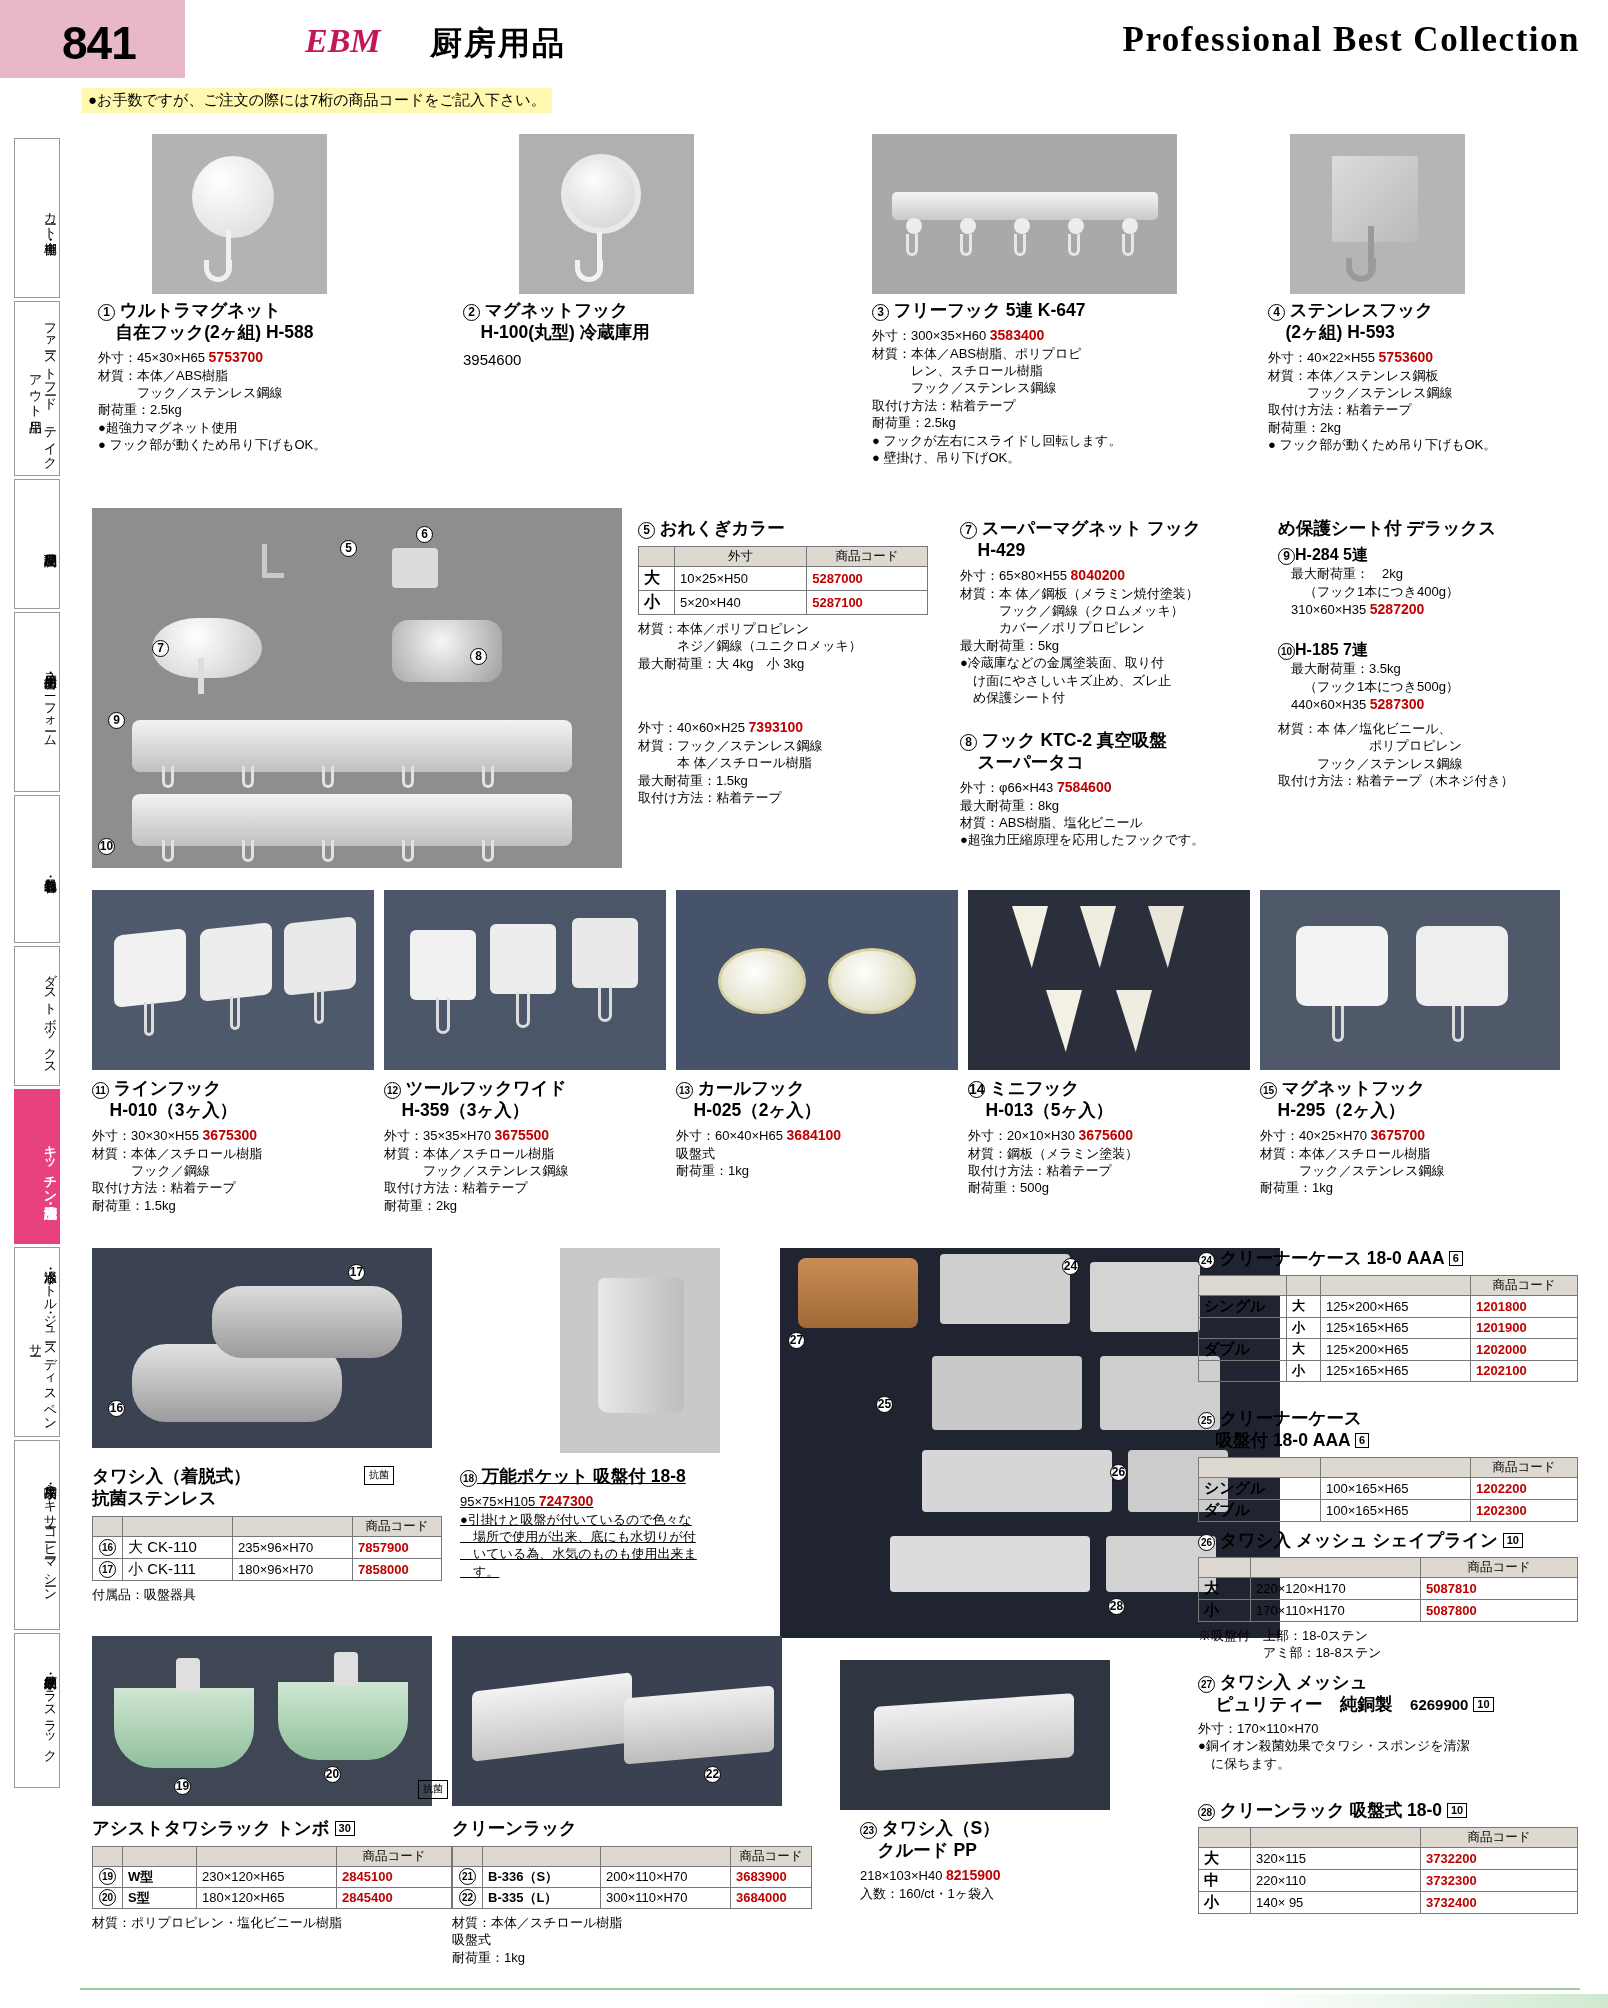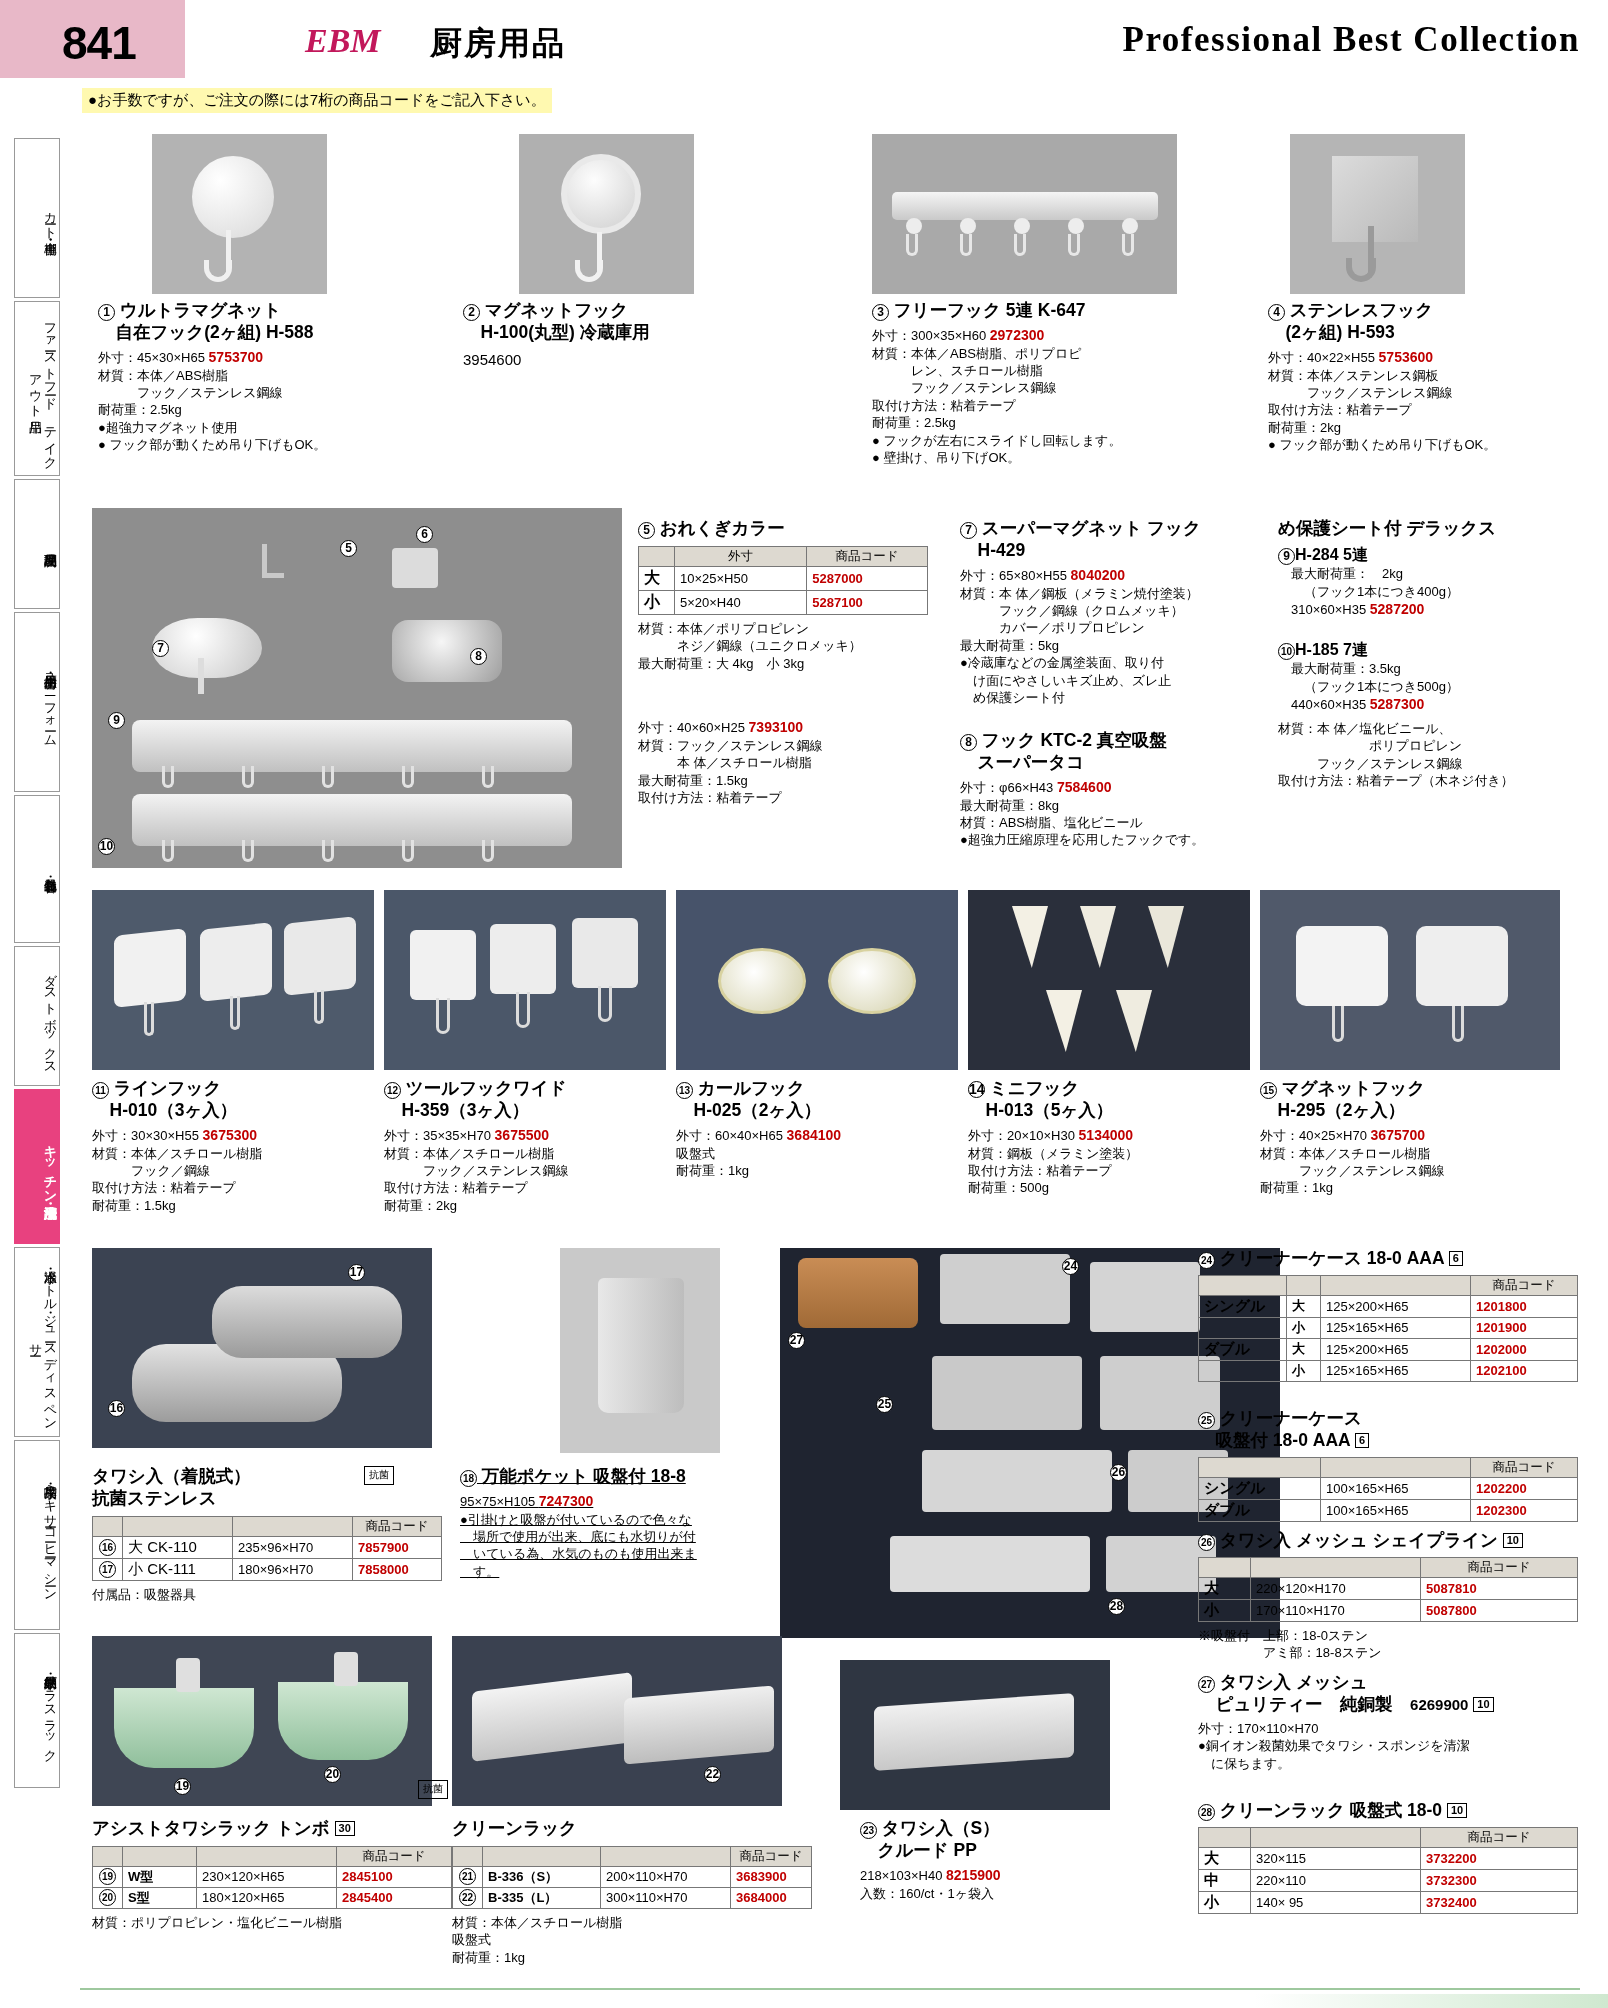--- a/index.html
+++ b/index.html
@@ -132,21 +132,21 @@
   </div>
 
   <div class="blk" style="left:463px;top:300px;width:250px;">
     <div class="ttl"><span class="numf">2</span> マグネットフック<br>　H-100(丸型) 冷蔵庫用</div>
     <div class="spec code" style="margin-top:6px;font-size:15px">3954600</div>
   </div>
 
   <div class="blk" style="left:872px;top:300px;width:290px;">
     <div class="ttl"><span class="numf">3</span> フリーフック 5連 K-647</div>
     <div class="spec" style="margin-top:4px">
-      外寸：300×35×H60 <span class="code">2972300</span><br>
+      外寸：300×35×H60 <span class="code">3583400</span><br>
       材質：本体／ABS樹脂、ポリプロピ<br>　　　レン、スチロール樹脂<br>　　　フック／ステンレス鋼線<br>
       取付け方法：粘着テープ<br>
       耐荷重：2.5kg<br>
       ● フックが左右にスライドし回転します。<br>
       ● 壁掛け、吊り下げOK。
     </div>
   </div>
 
   <div class="blk" style="left:1268px;top:300px;width:290px;">
     <div class="ttl"><span class="numf">4</span> ステンレスフック<br>　(2ヶ組) H-593</div>
@@ -317,21 +317,21 @@
     <div class="ttl"><span class="numf" style="font-size:10px">13</span> カールフック<br>　H-025（2ヶ入）</div>
     <div class="spec" style="margin-top:4px">
       外寸：60×40×H65 <span class="code">3684100</span><br>
       吸盤式<br>
       耐荷重：1kg
     </div>
   </div>
   <div class="blk" style="left:968px;top:1078px;width:290px;">
     <div class="ttl"><span class="numf" style="font-size:14px">14</span> ミニフック<br>　H-013（5ヶ入）</div>
     <div class="spec" style="margin-top:4px">
-      外寸：20×10×H30 <span class="code">5134000</span><br>
+      外寸：20×10×H30 <span class="code">3675600</span><br>
       材質：鋼板（メラミン塗装）<br>
       取付け方法：粘着テープ<br>
       耐荷重：500g
     </div>
   </div>
   <div class="blk" style="left:1260px;top:1078px;width:300px;">
     <div class="ttl"><span class="numf" style="font-size:10px">15</span> マグネットフック<br>　H-295（2ヶ入）</div>
     <div class="spec" style="margin-top:4px">
       外寸：40×25×H70 <span class="code">3675700</span><br>
       材質：本体／スチロール樹脂<br>　　　フック／ステンレス鋼線<br>

